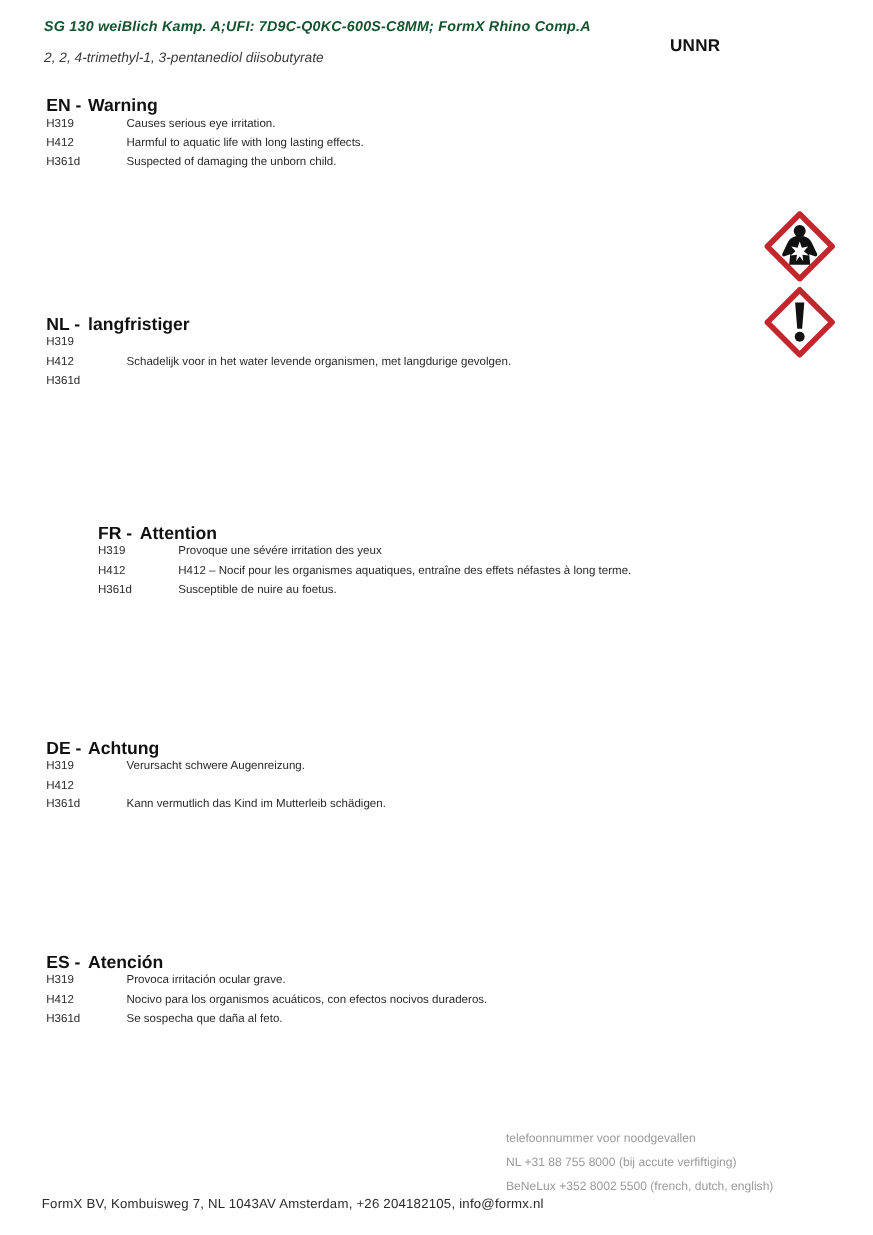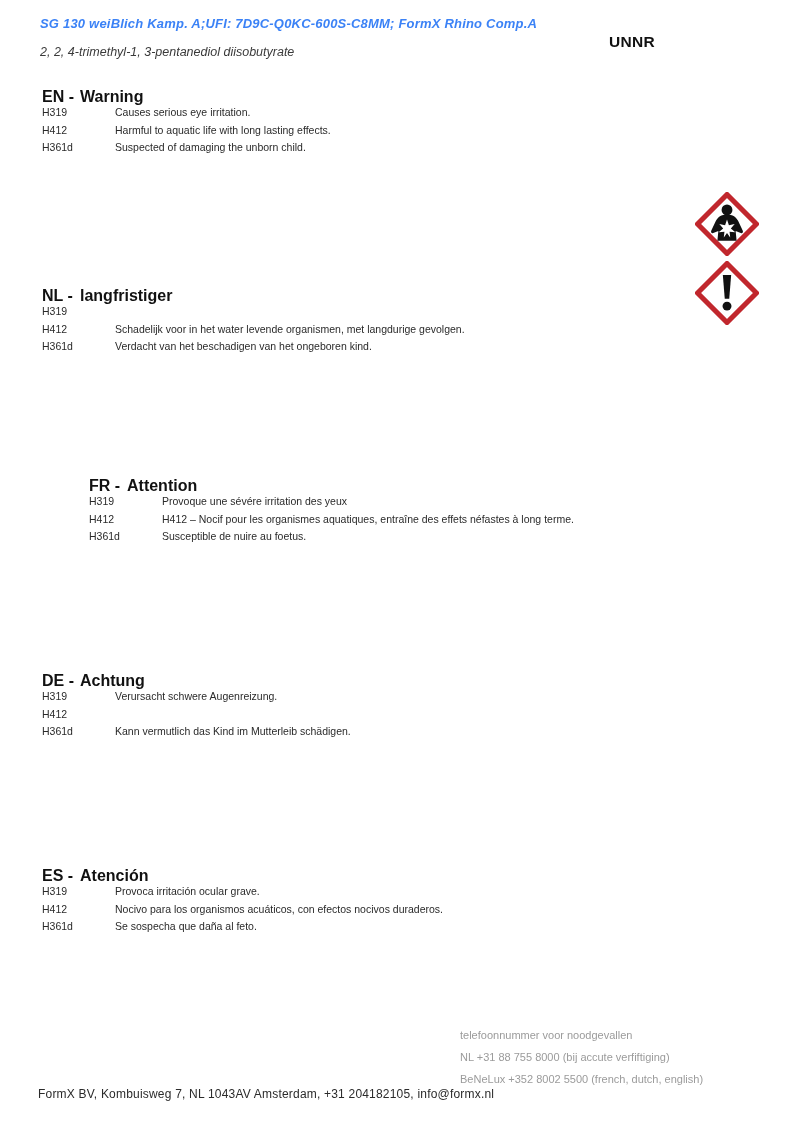--- a/index.html
+++ b/index.html
@@ -10,21 +10,21 @@
     font-family: "Liberation Sans", sans-serif;
     color: #1a1a1a;
     overflow: hidden;
   }
   .page { position: absolute; inset: 0; background: #fff; }
 
   
   .doc-title {
     position: absolute; left: 40px; top: 16px;
     font-size: 13px; font-weight: bold; font-style: italic;
-    letter-spacing: 0.2px; color: #3b82f6;
+    letter-spacing: 0.2px; color: #14532d;
   }
   .doc-subtitle {
     position: absolute; left: 40px; top: 45px;
     font-size: 12.5px; font-style: italic; font-weight: normal;
     color: #3a3a3a;
   }
   .unnr {
     position: absolute; left: 609px; top: 33px;
     font-size: 15.5px; font-weight: bold; color: #111;
     letter-spacing: 0.3px;
@@ -95,21 +95,20 @@
     </div>
     <div class="h-row">
       <span class="h-code">H319</span>
     </div>
     <div class="h-row">
       <span class="h-code">H412</span>
       <span class="h-text">Schadelijk voor in het water levende organismen, met langdurige gevolgen.</span>
     </div>
     <div class="h-row">
       <span class="h-code">H361d</span>
-      <span class="h-text">Verdacht van het beschadigen van het ongeboren kind.</span>
     </div>
   </div>
 
   <div class="section sec-fr">
     <div class="sec-head">
       <span class="sec-lang">FR -</span>
       <span class="sec-signal">Attention</span>
     </div>
     <div class="h-row">
       <span class="h-code">H319</span>
@@ -177,15 +176,15 @@
       <circle cx="50" cy="70.5" r="7" fill="#111111"></circle>
     </svg>
   </div>
 
   <div class="emergency">
     <div>telefoonnummer voor noodgevallen</div>
     <div>NL +31 88 755 8000 (bij accute verfiftiging)</div>
     <div>BeNeLux +352 8002 5500 (french, dutch, english)</div>
   </div>
 
-  <div class="company-line">FormX BV, Kombuisweg 7, NL 1043AV Amsterdam, +31 204182105, info@formx.nl</div>
+  <div class="company-line">FormX BV, Kombuisweg 7, NL 1043AV Amsterdam, +26 204182105, info@formx.nl</div>
 
 </div>
 
 </body></html>

